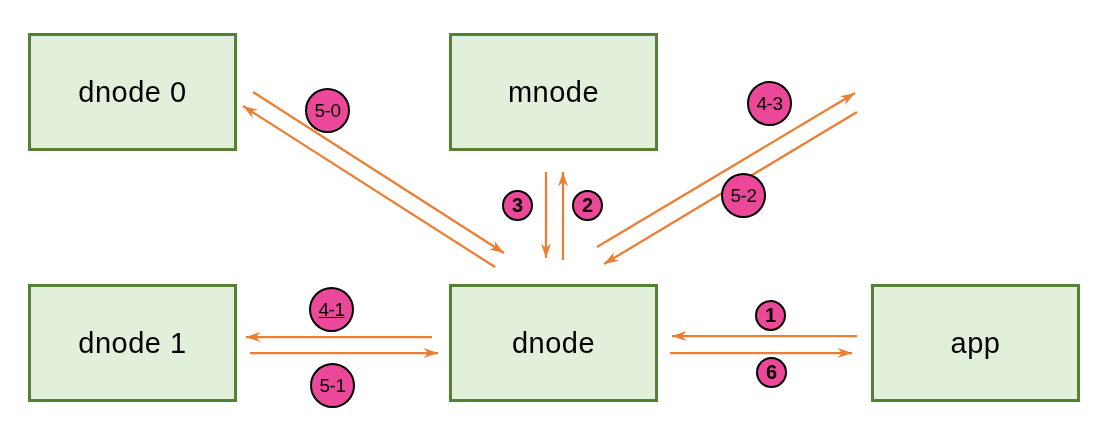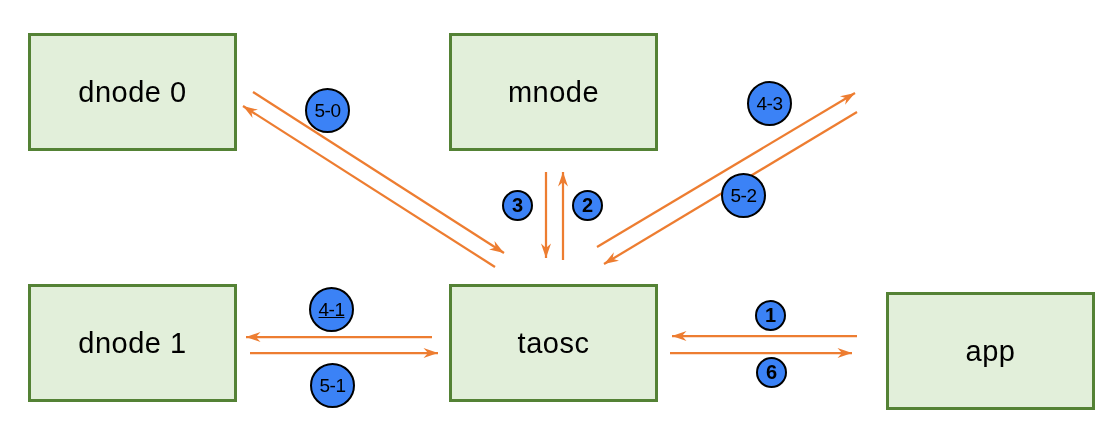--- a/index.html
+++ b/index.html
@@ -13,21 +13,21 @@
   }
   #wires{position:absolute;left:0;top:0;width:1114px;height:438px;}
   #wires line{stroke:var(--arrow);stroke-width:2.25;}
   .node{
     position:absolute; width:203px; height:112px;
     background:var(--node-fill); border:3px solid var(--node-border);
     display:flex; align-items:center; justify-content:center;
     font-size:29px; color:var(--text); letter-spacing:0.5px;
   }
   .badge{
-    position:absolute; background:#3b82f6; border-radius:50%;
+    position:absolute; background:#ec4899; border-radius:50%;
     display:flex; align-items:center; justify-content:center;
     color:var(--text); box-sizing:border-box;
   }
   .badge.big{
     width:45px; height:45px; border:2.25px solid var(--badge-border);
     font-size:19px; letter-spacing:-0.5px;
   }
   .badge.small{
     width:31px; height:31px; border:2.5px solid var(--badge-border);
     font-size:20px; font-weight:600;
@@ -52,22 +52,22 @@
     <line x1="857" y1="112" x2="604" y2="264" marker-end="url(#ah)" stroke="#ed7d31"></line>
     <line x1="432" y1="337" x2="246" y2="337" marker-end="url(#ah)" stroke="#ed7d31"></line>
     <line x1="250" y1="353" x2="438" y2="353" marker-end="url(#ah)" stroke="#ed7d31"></line>
     <line x1="857" y1="336" x2="672" y2="336" marker-end="url(#ah)" stroke="#ed7d31"></line>
     <line x1="670" y1="353" x2="852" y2="353" marker-end="url(#ah)" stroke="#ed7d31"></line>
   </svg>
 
   <div class="node" style="left:28px;  top:33px;">dnode 0</div>
   <div class="node" style="left:449px; top:33px;">mnode</div>
   <div class="node" style="left:28px;  top:284px;text-align:center;">dnode 1</div>
-  <div class="node" style="left:449px; top:284px;">taosc</div>
-  <div class="node" style="left:871px; top:292px;margin-left:15px;">app</div>
+  <div class="node" style="left:449px; top:284px;">dnode</div>
+  <div class="node" style="left:871px; top:284px;">app</div>
 
   <div class="badge big" style="left:305px; top:88px;">5-0</div>
   <div class="badge small" style="left:502px; top:190px;">3</div>
   <div class="badge small" style="left:572px; top:190px;">2</div>
   <div class="badge big" style="left:747px; top:81px;">4-3</div>
   <div class="badge big" style="left:721px; top:173px;">5-2</div>
   <div class="badge big" style="left:309px; top:287px;text-decoration:underline;">4-1</div>
   <div class="badge big" style="left:310px; top:363px;">5-1</div>
   <div class="badge small" style="left:755px; top:300px;">1</div>
   <div class="badge small" style="left:756px; top:357px;">6</div>

